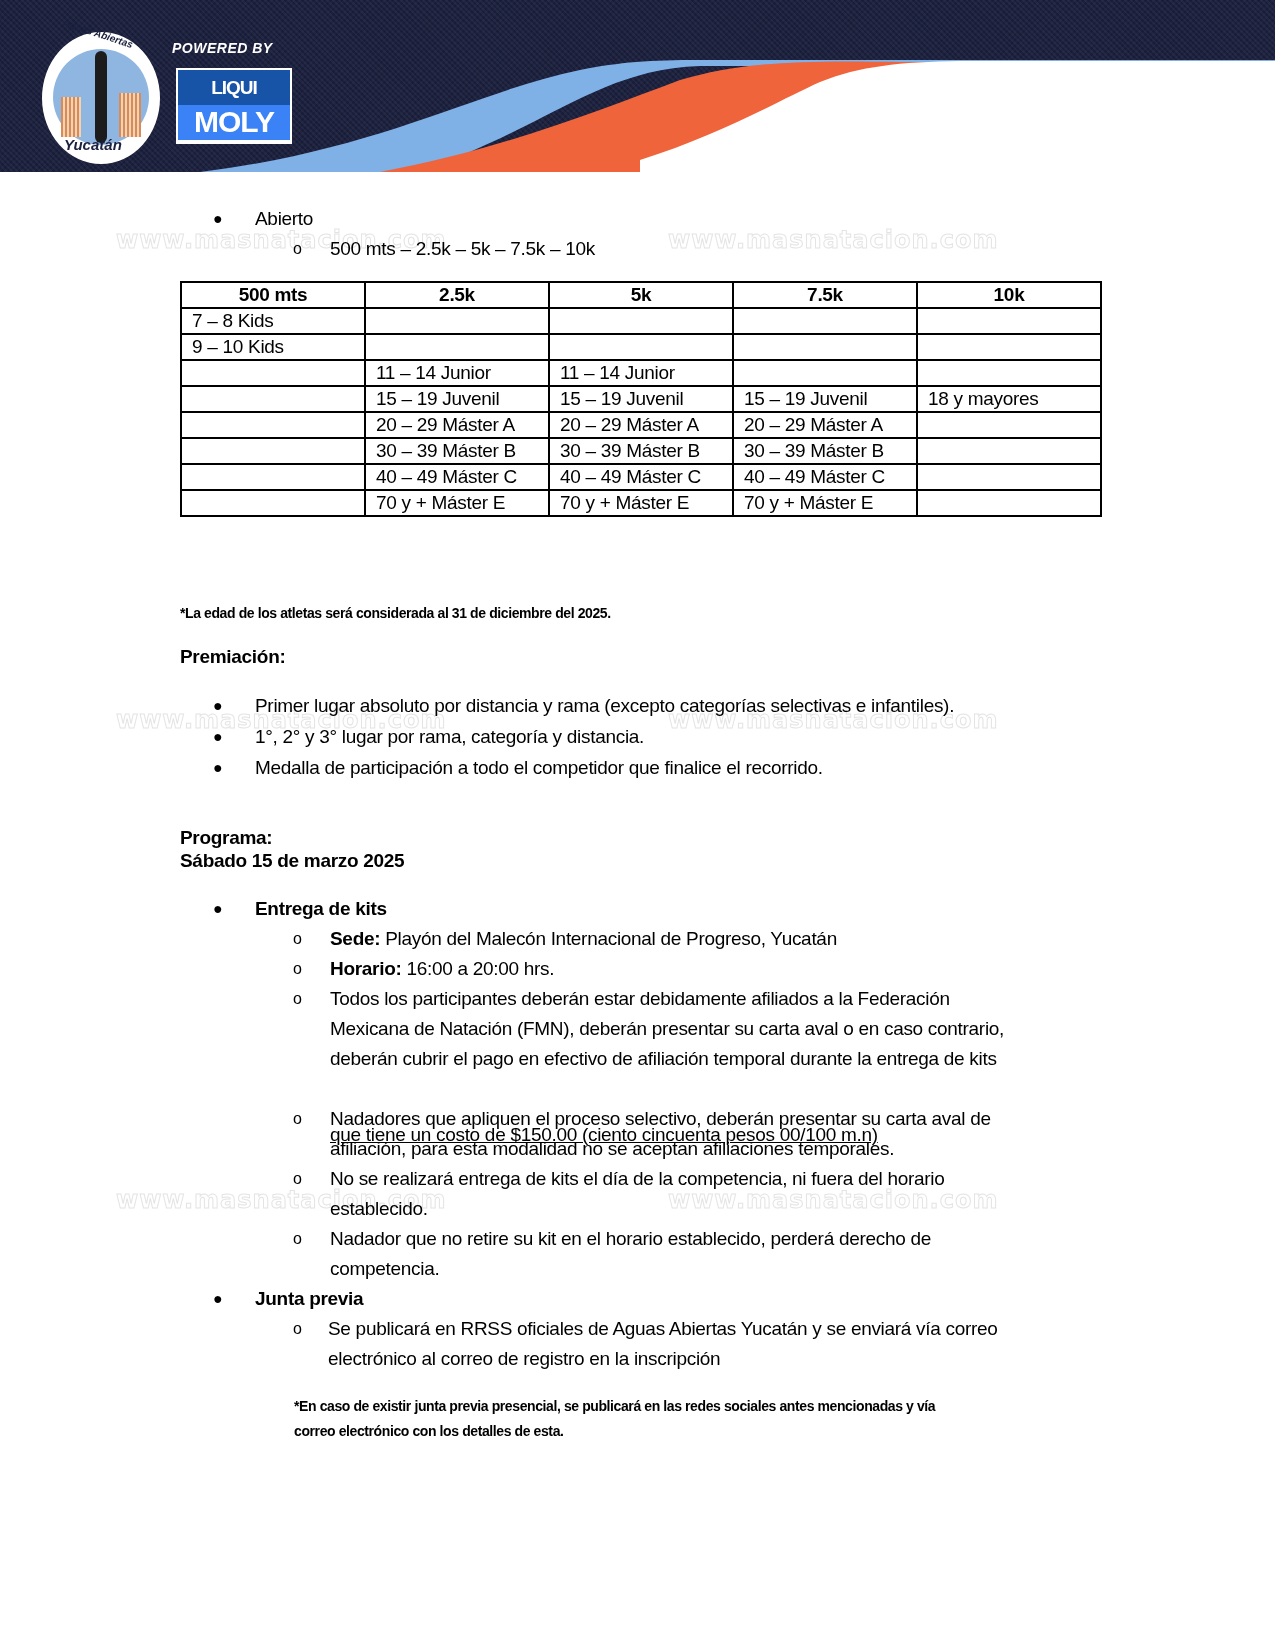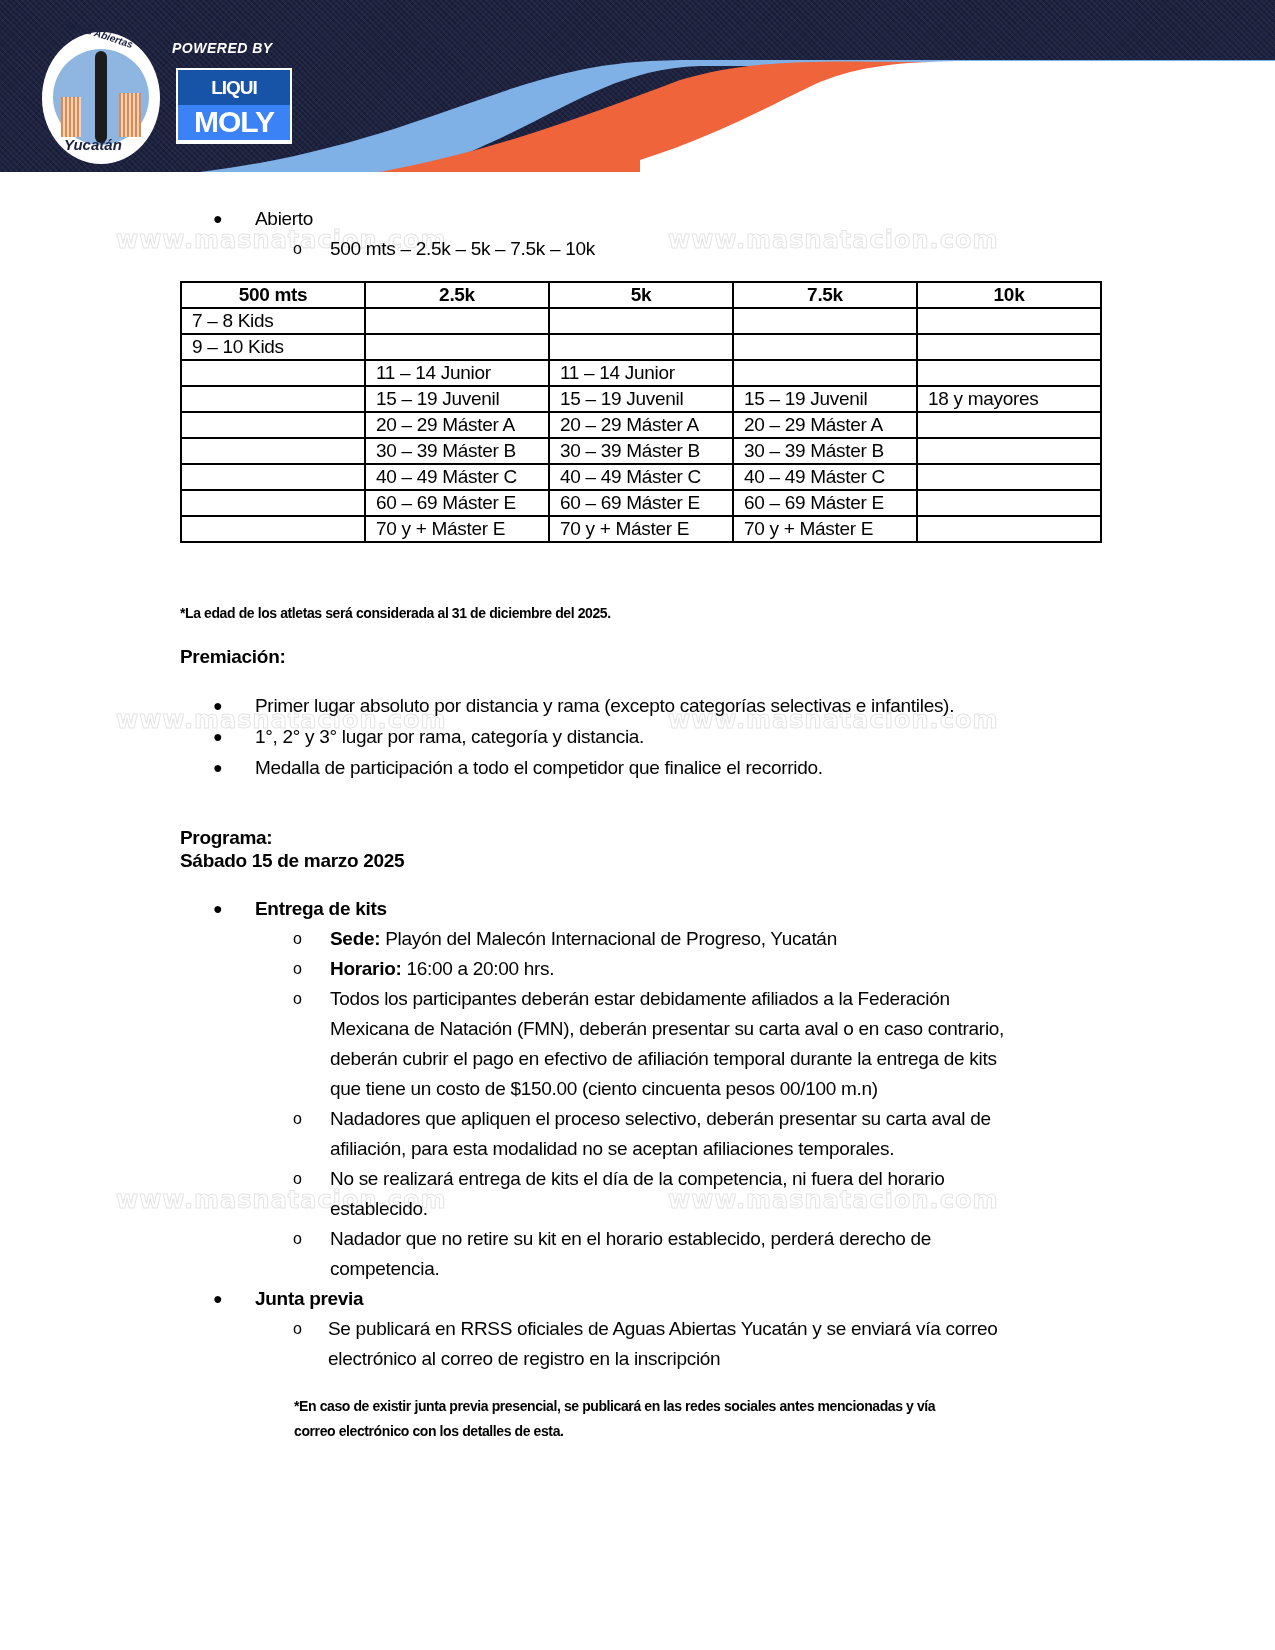--- a/index.html
+++ b/index.html
@@ -175,27 +175,20 @@
         </tr>
         <tr>
           <td></td>
           <td>40 – 49 Máster C</td>
           <td>40 – 49 Máster C</td>
           <td>40 – 49 Máster C</td>
           <td></td>
         </tr>
         <tr>
           <td></td>
-          <td>60 – 69 Máster E</td>
-          <td>60 – 69 Máster E</td>
-          <td>60 – 69 Máster E</td>
-          <td></td>
-        </tr>
-        <tr>
-          <td></td>
           <td>70 y + Máster E</td>
           <td>70 y + Máster E</td>
           <td>70 y + Máster E</td>
           <td></td>
         </tr>
       </tbody>
   </table>
   <div class="line small" style="left:180px; top:603px; line-height:20px;">*La edad de los atletas será considerada al 31 de diciembre del 2025.</div>
 
   <div class="line b" style="left:180px; top:645px;">Premiación:</div>
@@ -215,21 +208,21 @@
   <span class="bullet" style="left:293px; top:927px;">o</span>
   <div class="line" style="left:330px; top:927px;"><span class="b">Sede:</span><span> Playón del Malecón Internacional de Progreso, Yucatán</span></div>
 
   <span class="bullet" style="left:293px; top:957px;">o</span>
   <div class="line" style="left:330px; top:957px;"><span class="b">Horario:</span><span> 16:00 a 20:00 hrs.</span></div>
 
   <span class="bullet" style="left:293px; top:987px;">o</span>
   <div class="line" style="left:330px; top:987px;">Todos los participantes deberán estar debidamente afiliados a la Federación</div>
   <div class="line" style="left:330px; top:1017px;">Mexicana de Natación (FMN), deberán presentar su carta aval o en caso contrario,</div>
   <div class="line" style="left:330px; top:1047px;">deberán cubrir el pago en efectivo de afiliación temporal durante la entrega de kits</div>
-  <div class="line" style="left:330px; top:1077px;">que tiene un costo de $150.00 (ciento cincuenta pesos 00/100 m.n)</div>
+  <div class="line" style="left:330px; top:1123px;text-decoration:underline;">que tiene un costo de $150.00 (ciento cincuenta pesos 00/100 m.n)</div>
 
   <span class="bullet" style="left:293px; top:1107px;">o</span>
   <div class="line" style="left:330px; top:1107px;">Nadadores que apliquen el proceso selectivo, deberán presentar su carta aval de</div>
   <div class="line" style="left:330px; top:1137px;">afiliación, para esta modalidad no se aceptan afiliaciones temporales.</div>
 
   <span class="bullet" style="left:293px; top:1167px;">o</span>
   <div class="line" style="left:330px; top:1167px;">No se realizará entrega de kits el día de la competencia, ni fuera del horario</div>
   <div class="line" style="left:330px; top:1197px;">establecido.</div>
 
   <span class="bullet" style="left:293px; top:1227px;">o</span>

